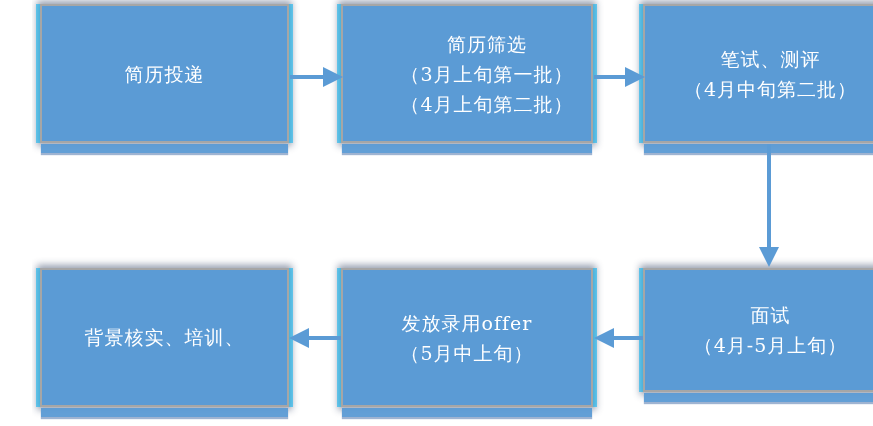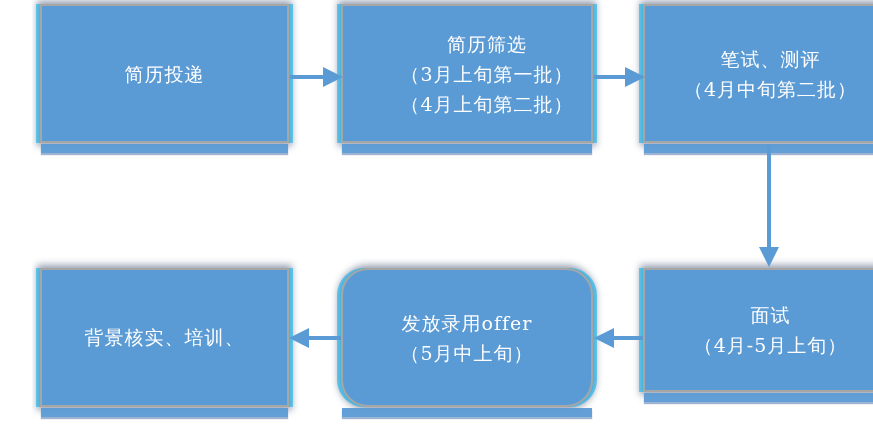--- a/index.html
+++ b/index.html
@@ -21,21 +21,21 @@
   
   .node::after {
     content:""; position:absolute; left:-1px; right:-1px; bottom:-12px; height:9px;
     background:#5b9bd5; opacity:0.95;
     box-shadow:0 2px 1px rgba(30,80,150,0.45);
   }
   .n1 { left:8px;   top:4px;   width:249px; height:139px; }
   .n2 { left:309px; top:4px;   width:252px; height:139px;padding-left:40px; }
   .n3 { left:611px; top:4px;   width:255px; height:139px;align-items:center; }
   .n4 { left:611px; top:268px; width:255px; height:124px; }
-  .n5 { left:309px; top:268px; width:252px; height:139px;border-radius:27px; }
+  .n5 { left:309px; top:268px; width:252px; height:139px; }
   .n6 { left:8px;   top:268px; width:249px; height:139px;font-family:Liberation Serif, serif; }
   .ln { width:100%; }
 
   .hline { position:absolute; height:4px; background:#5b9bd5; }
   .vline { position:absolute; width:4px;  background:#5b9bd5; }
   .head-right { position:absolute; width:0; height:0;
     border-top:10px solid transparent; border-bottom:10px solid transparent;
     border-left:20px solid #5b9bd5; }
   .head-left  { position:absolute; width:0; height:0;
     border-top:10px solid transparent; border-bottom:10px solid transparent;

